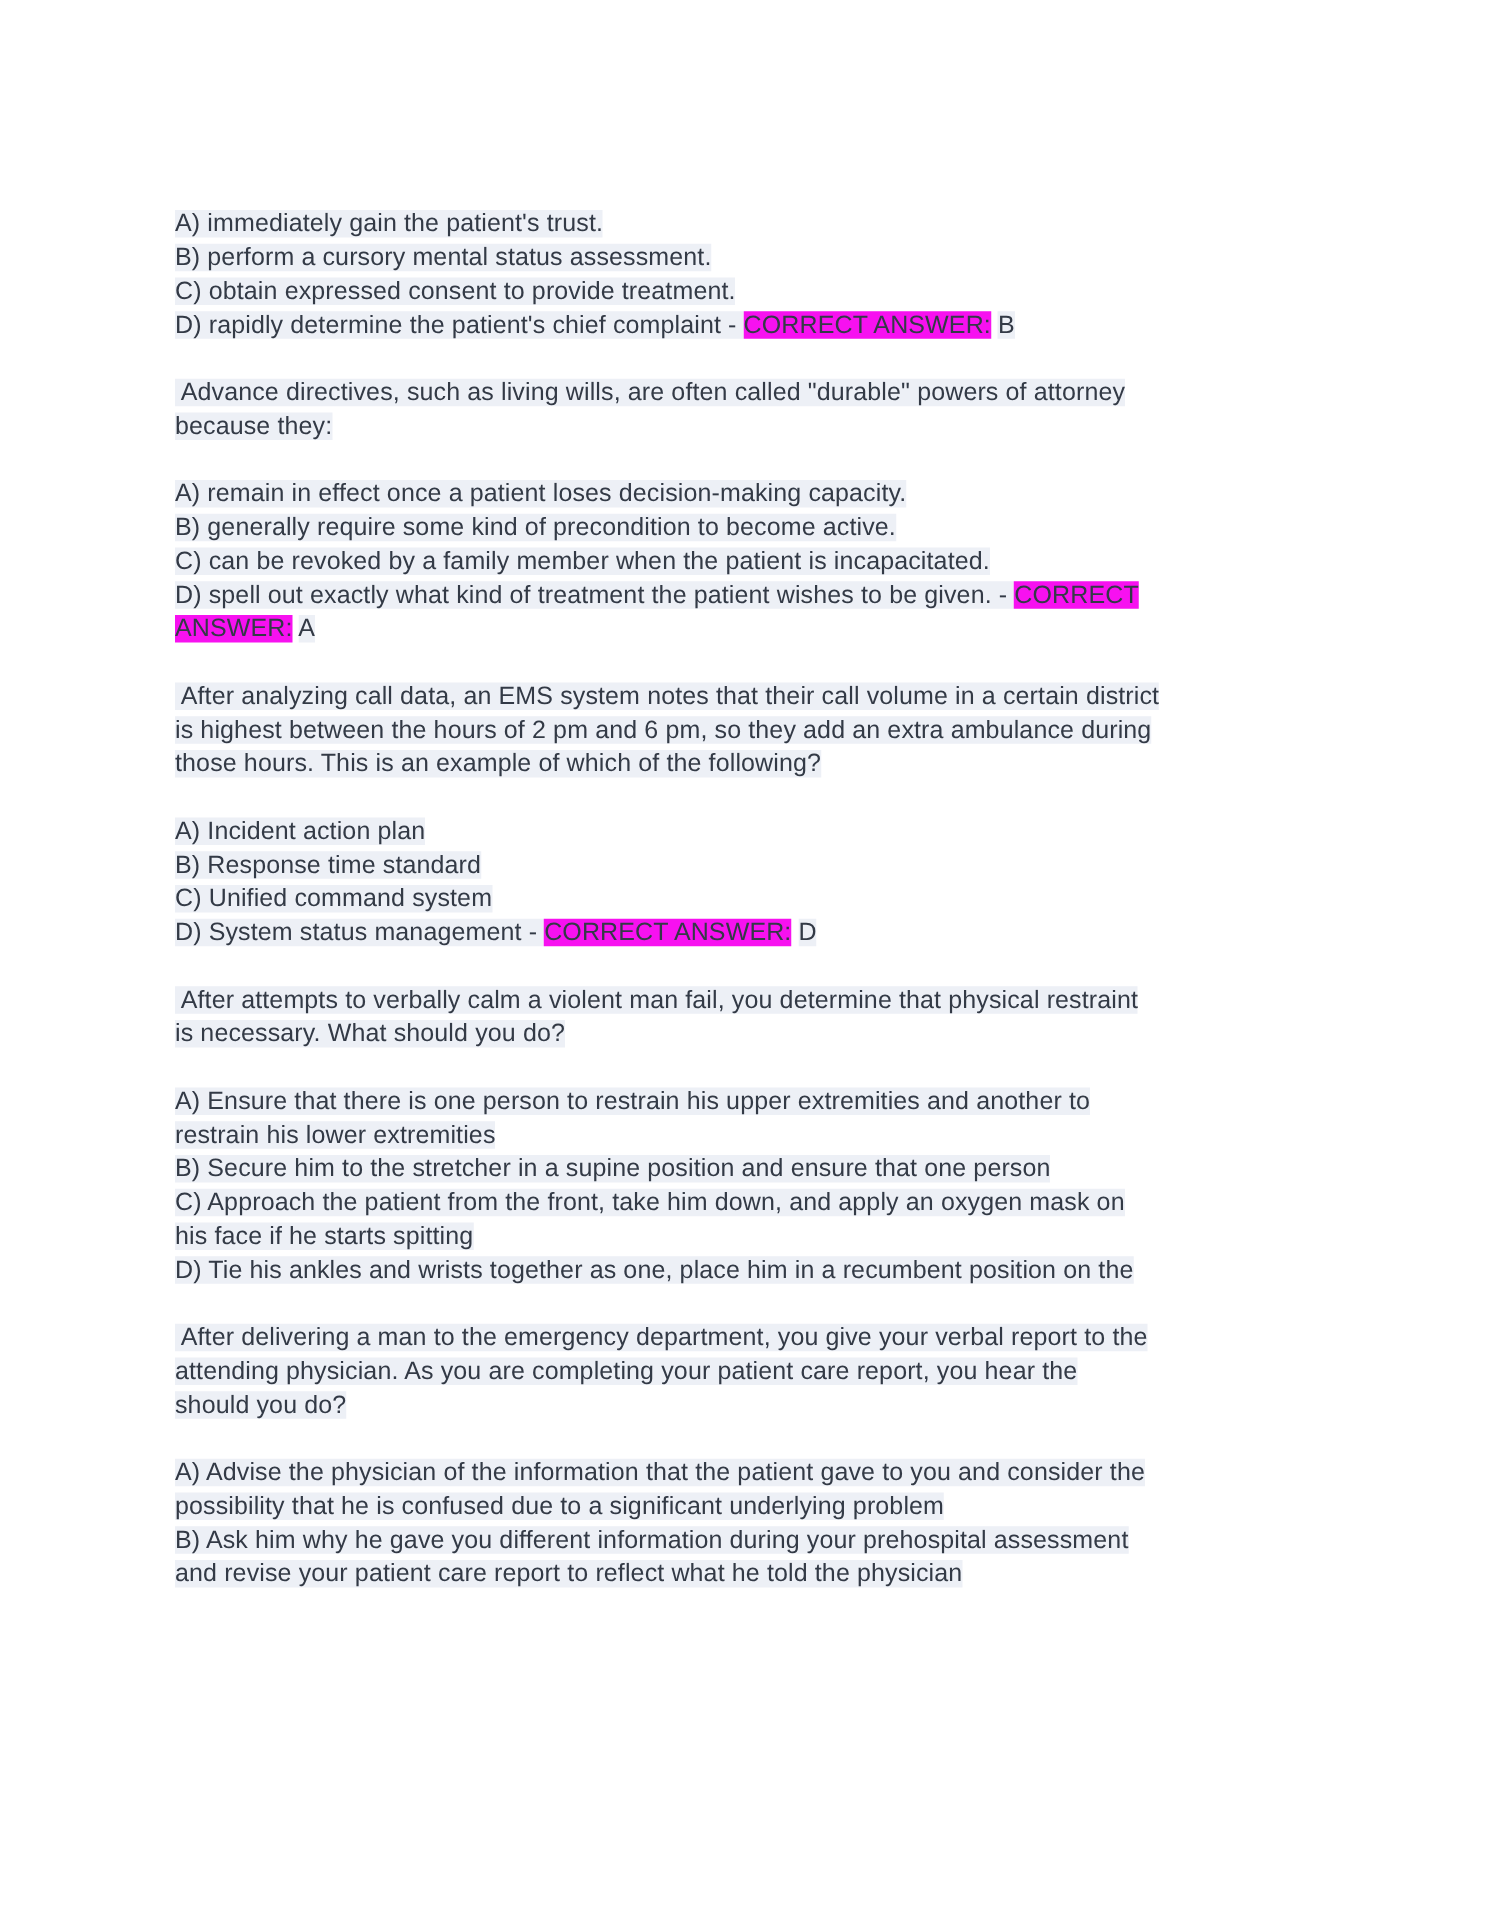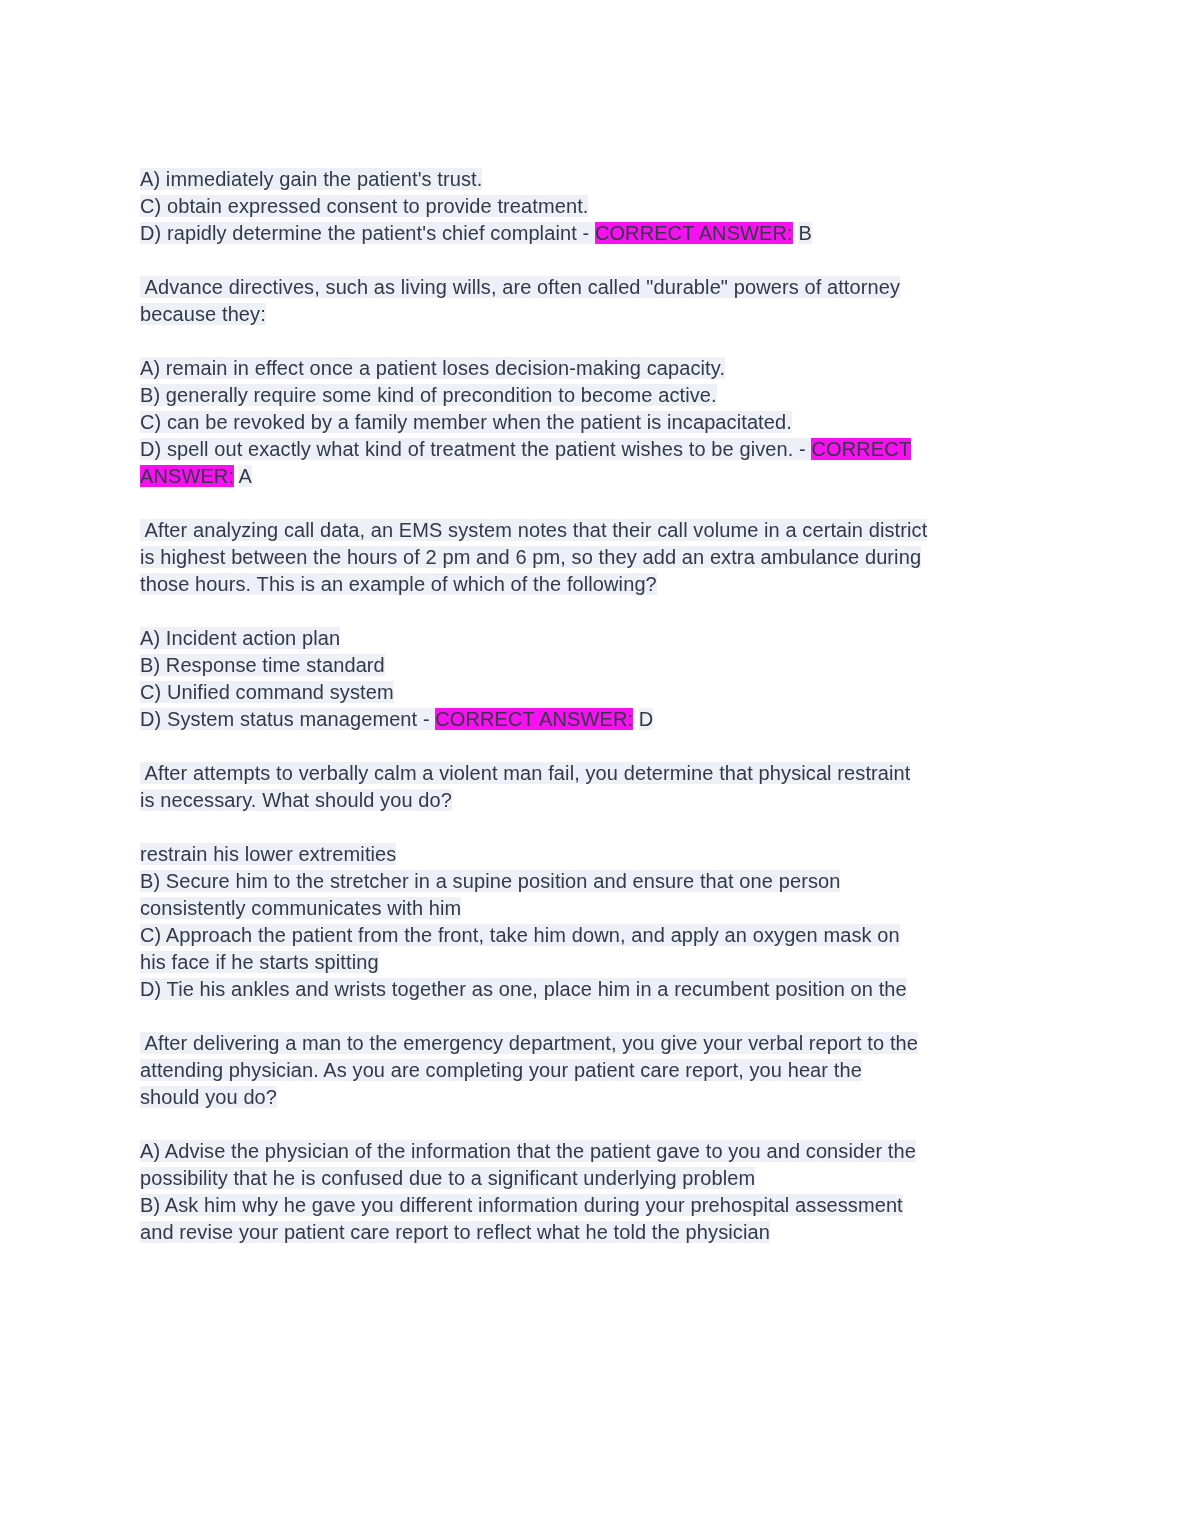--- a/index.html
+++ b/index.html
@@ -41,20 +41,21 @@
   .seg.hl { background: var(--hl); }
   .seg.mg { background: var(--mg); }
 </style>
 </head>
 <body>
 
 <div class="doc-page">
   <div>
       <div class="para">
         <div class="line"><span class="seg hl">A) immediately gain the patient's trust.</span></div>
+        <div class="line"><span class="seg hl">B) perform a cursory mental status assessment.</span></div>
         <div class="line"><span class="seg hl">C) obtain expressed consent to provide treatment.</span></div>
         <div class="line"><span class="seg hl">D) rapidly determine the patient's chief complaint - </span><span class="seg mg">CORRECT ANSWER:</span><span class="seg"> </span><span class="seg hl">B</span></div>
       </div>
       <div class="para">
         <div class="line"><span class="seg hl"> Advance directives, such as living wills, are often called "durable" powers of attorney</span></div>
         <div class="line"><span class="seg hl">because they:</span></div>
       </div>
       <div class="para">
         <div class="line"><span class="seg hl">A) remain in effect once a patient loses decision-making capacity.</span></div>
         <div class="line"><span class="seg hl">B) generally require some kind of precondition to become active.</span></div>
@@ -71,23 +72,23 @@
         <div class="line"><span class="seg hl">A) Incident action plan</span></div>
         <div class="line"><span class="seg hl">B) Response time standard</span></div>
         <div class="line"><span class="seg hl">C) Unified command system</span></div>
         <div class="line"><span class="seg hl">D) System status management - </span><span class="seg mg">CORRECT ANSWER:</span><span class="seg"> </span><span class="seg hl">D</span></div>
       </div>
       <div class="para">
         <div class="line"><span class="seg hl"> After attempts to verbally calm a violent man fail, you determine that physical restraint</span></div>
         <div class="line"><span class="seg hl">is necessary. What should you do?</span></div>
       </div>
       <div class="para">
+        <div class="line"><span class="seg hl">A) Ensure that there is one person to restrain his upper extremities and another to</span></div>
         <div class="line"><span class="seg hl">restrain his lower extremities</span></div>
         <div class="line"><span class="seg hl">B) Secure him to the stretcher in a supine position and ensure that one person</span></div>
-        <div class="line"><span class="seg hl">consistently communicates with him</span></div>
         <div class="line"><span class="seg hl">C) Approach the patient from the front, take him down, and apply an oxygen mask on</span></div>
         <div class="line"><span class="seg hl">his face if he starts spitting</span></div>
         <div class="line"><span class="seg hl">D) Tie his ankles and wrists together as one, place him in a recumbent position on the</span></div>
       </div>
       <div class="para">
         <div class="line"><span class="seg hl"> After delivering a man to the emergency department, you give your verbal report to the</span></div>
         <div class="line"><span class="seg hl">attending physician. As you are completing your patient care report, you hear the</span></div>
         <div class="line"><span class="seg hl">should you do?</span></div>
       </div>
       <div class="para">

